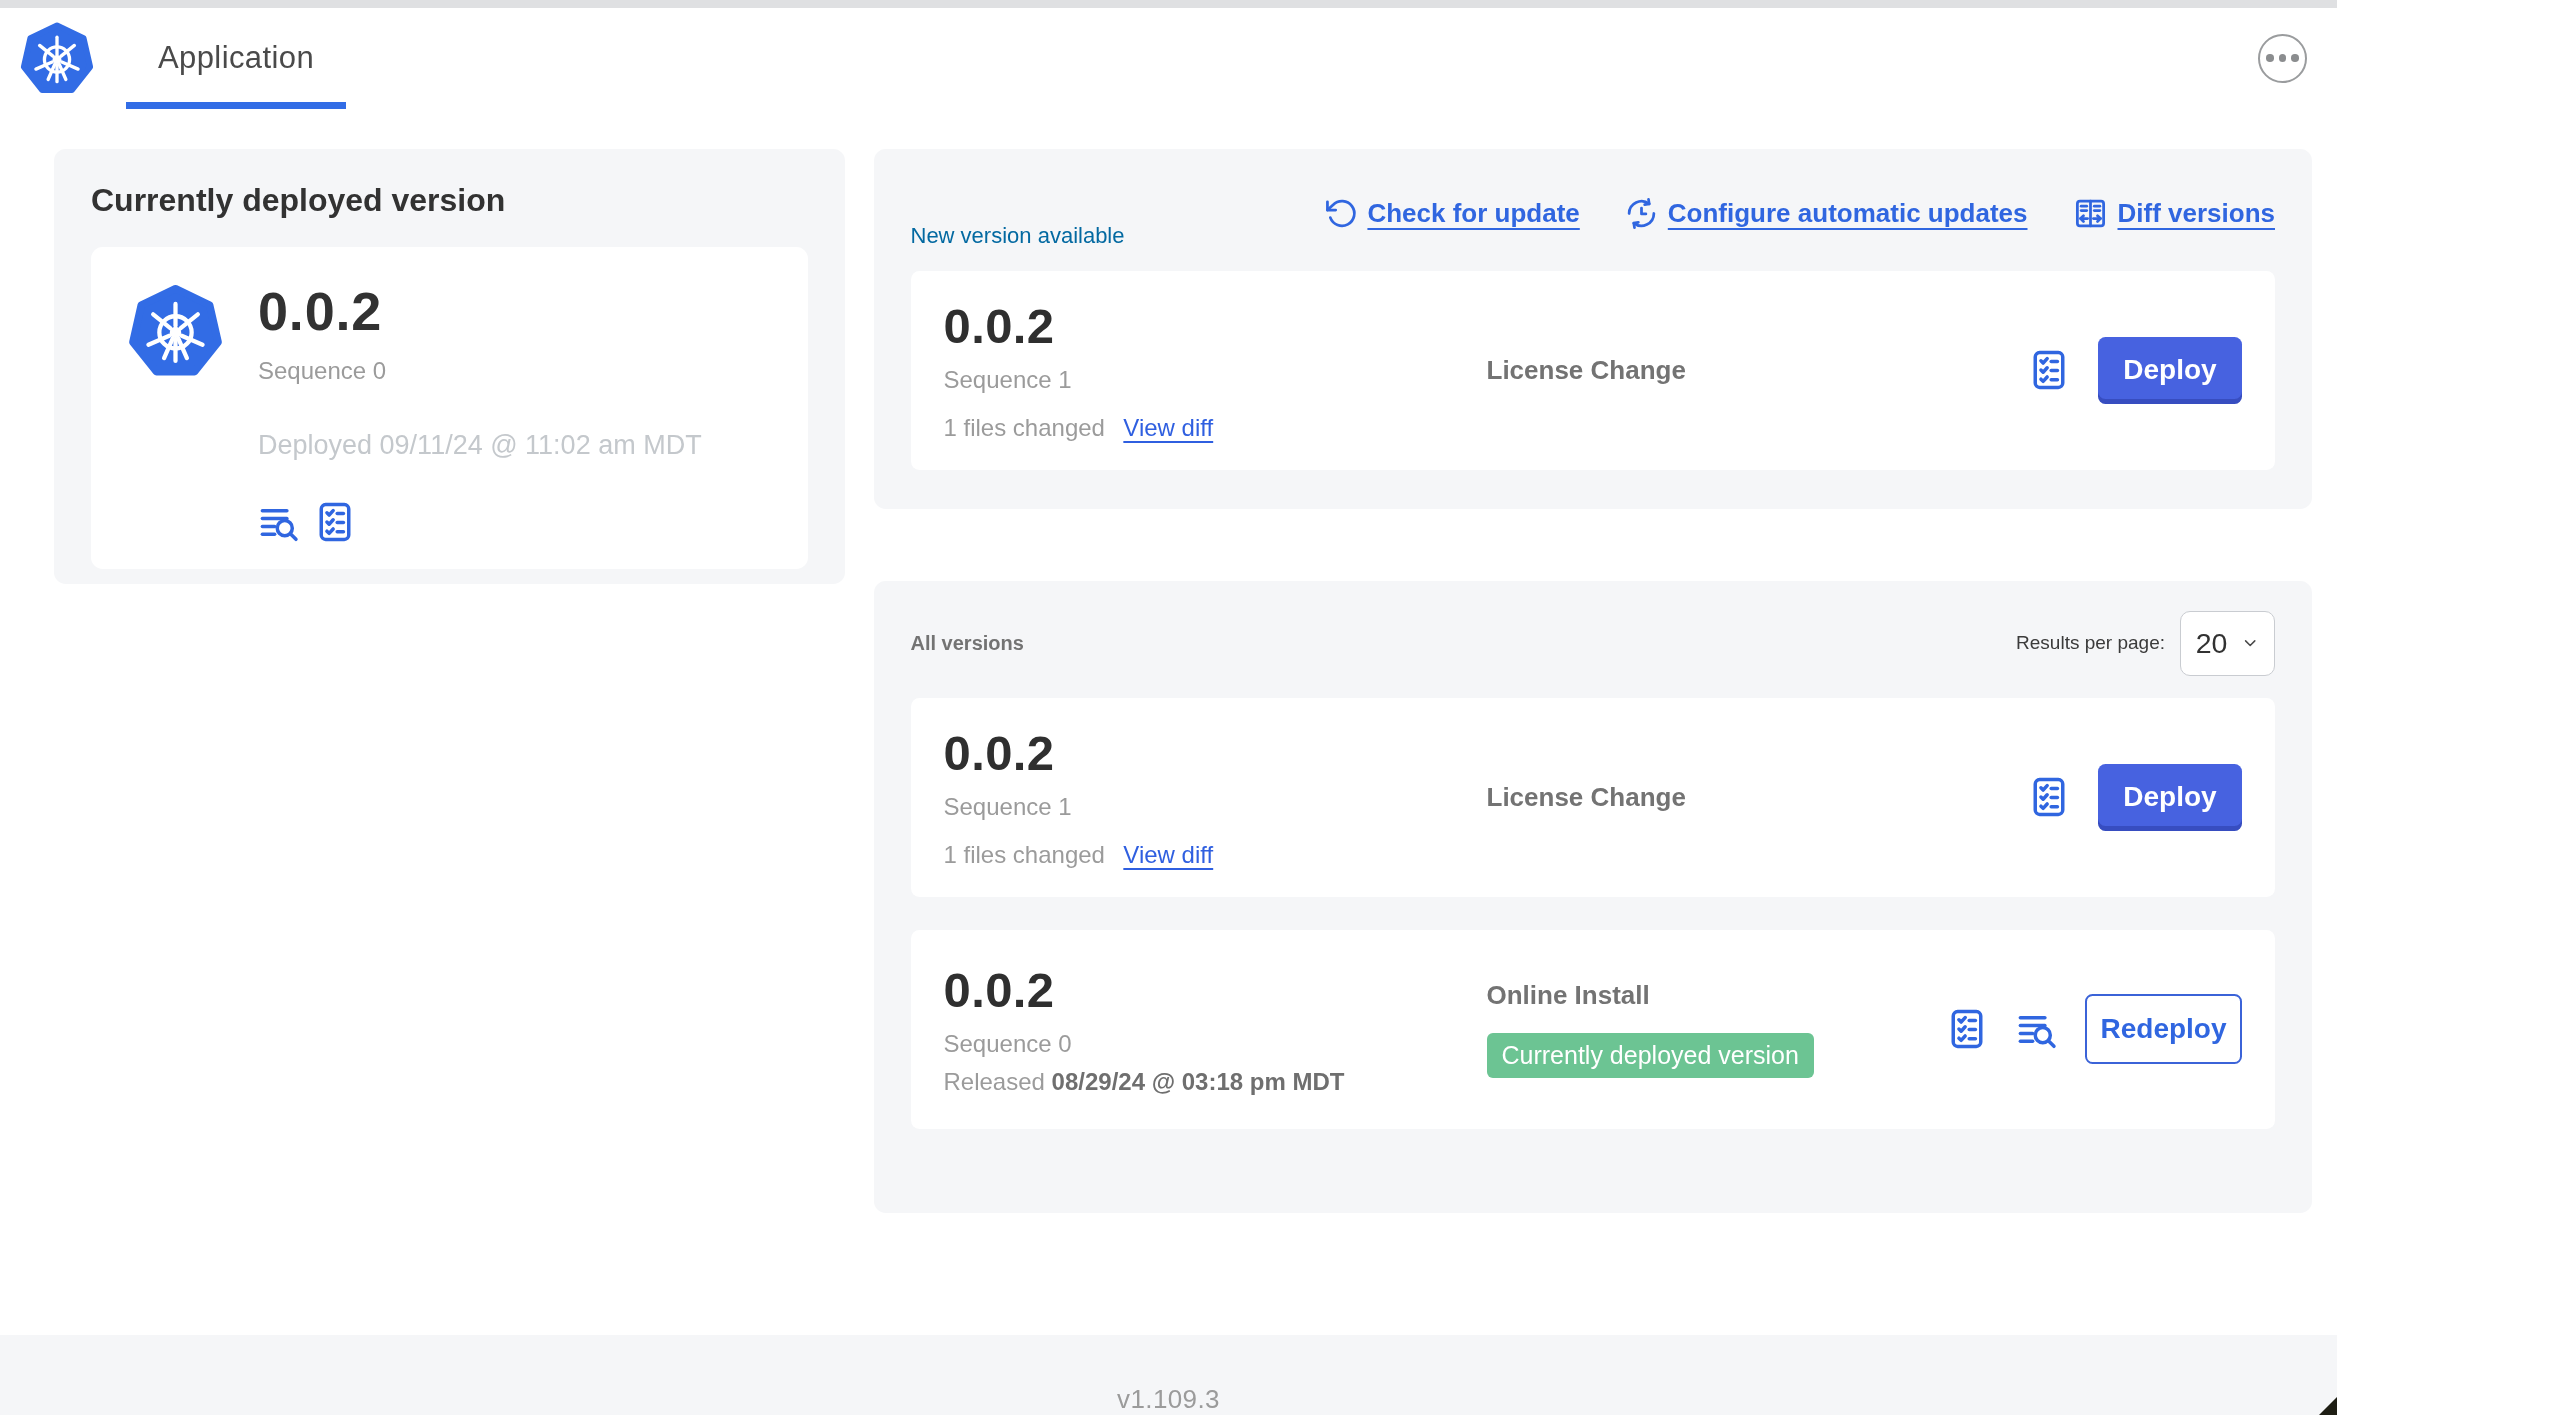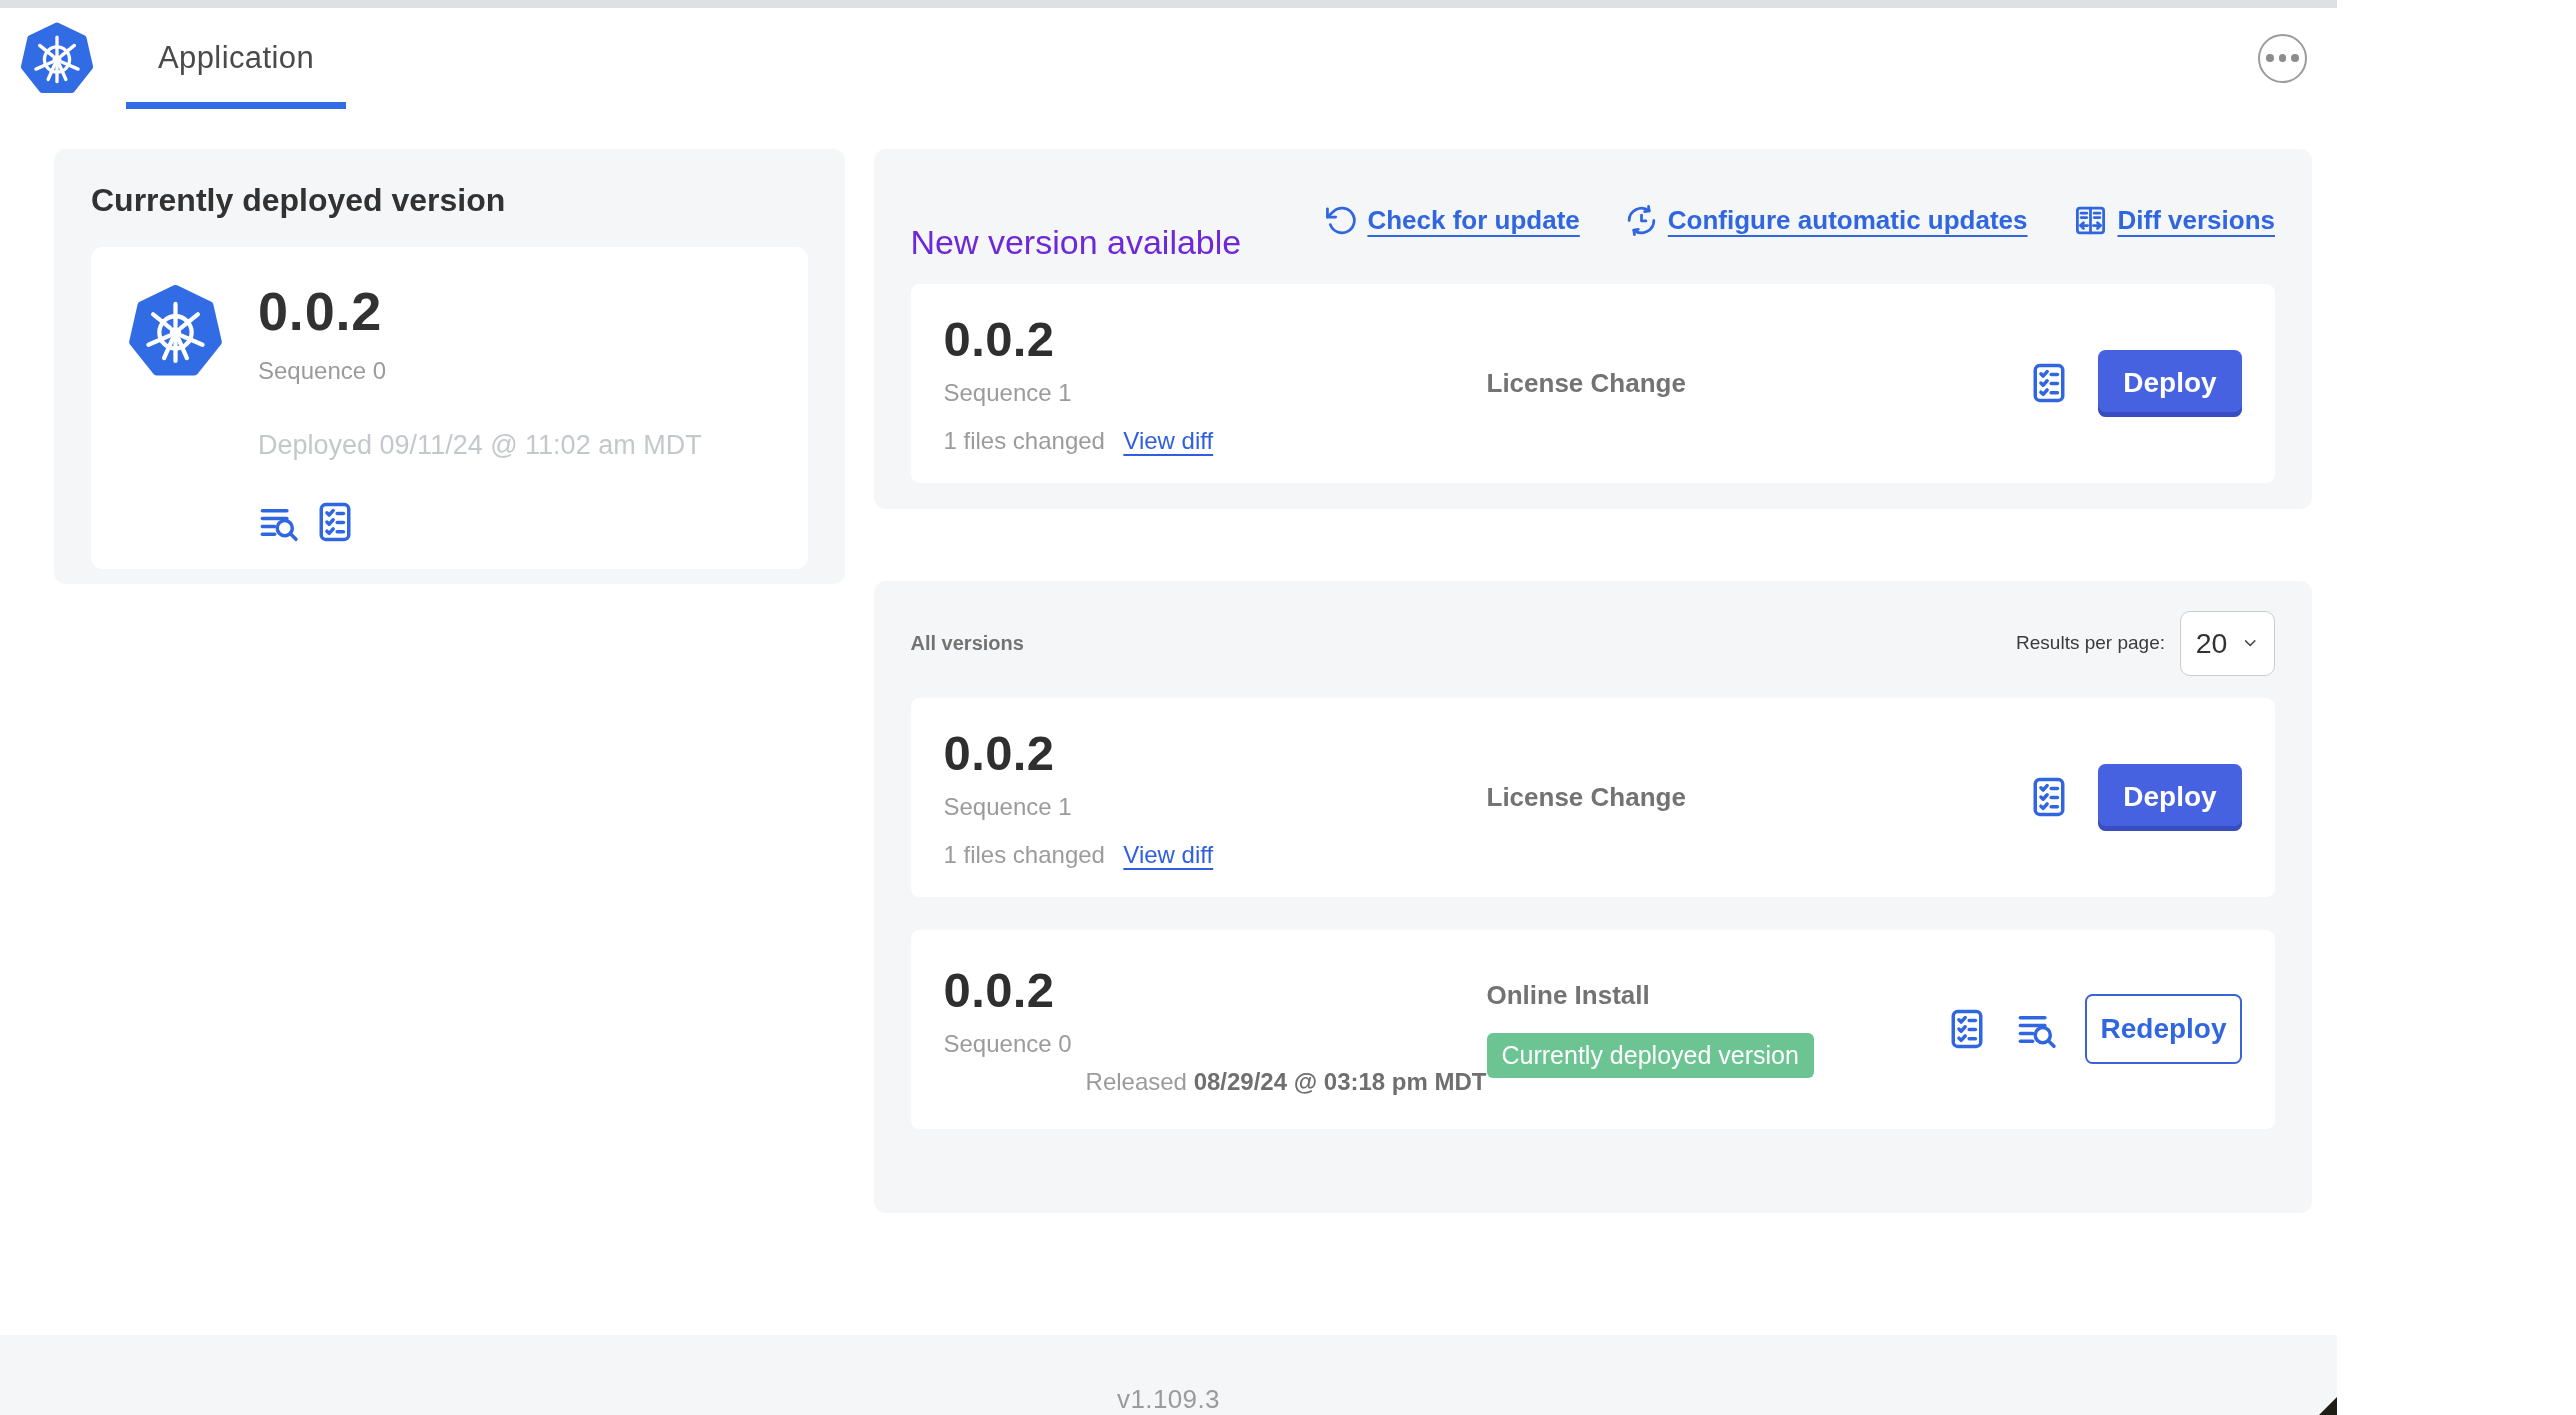--- a/index.html
+++ b/index.html
@@ -46,21 +46,21 @@
   .ver-deployed { margin-top:45px; font-size:27px; color:#c4c8cc; }
   .icon-row { margin-top:39px; display:flex; align-items:center; gap:13.4px; }
   .row-icon { color:#3066e0; cursor:pointer; display:flex; align-items:center; }
 
   
   .right-col { flex:1; display:flex; flex-direction:column; gap:72px; }
   .panel { padding:30px 37px; }
   .panel.new-version { height:360px; }
   .panel.all-versions { height:632px; }
   .panel-header { display:flex; align-items:center; }
-  .panel-title-muted { font-size:34px; color:#6d28d9;margin-top:44px; }
+  .panel-title-muted { font-size:22px; color:#0369a1;margin-top:44px; }
   .panel-title-dark { font-size:20px; font-weight:700; color:#737373; }
   .panel-actions { margin-left:auto; display:flex; align-items:center; gap:45px; }
   .action-link { display:flex; align-items:center; gap:10px; color:#3066e0; cursor:pointer; }
   .action-link .link-text { font-size:26px; font-weight:600; text-decoration:underline;
     text-underline-offset:5.9px; text-decoration-thickness:2.1px; }
 
   .rpp { margin-left:auto; display:flex; align-items:center; gap:15px; }
   .rpp-label { font-size:19px; color:#3b3b3b; }
   .rpp-select { width:95px; height:65px; background:#fff; border:1.7px solid #c9ccd1; border-radius:10px;
     display:flex; align-items:center; justify-content:center; gap:13.4px; cursor:pointer; }
@@ -69,21 +69,21 @@
 
   
   .version-row { background:#fff; border-radius:8.4px; height:199px; padding:25px 33px;
     display:flex; align-items:center; }
   .version-row.first { margin-top:22px; }
   .vr-left { width:543px; flex:none; display:flex; flex-direction:column; justify-content:center; }
   .vr-version { font-size:49px; font-weight:700; color:#2f2f2f; letter-spacing:0.4px; }
   .vr-seq { margin-top:11.7px; font-size:24px; color:#9b9b9b; }
   .vr-files { margin-top:20px; font-size:24px; color:#9b9b9b; display:flex; align-items:center; gap:18.4px; }
   .view-diff { color:#2f5fe0; cursor:pointer; text-decoration:underline; text-underline-offset:5px; text-decoration-thickness:2.1px; }
-  .vr-released { margin-top:10px; font-size:24px; color:#9b9b9b;text-align:right; }
+  .vr-released { margin-top:10px; font-size:24px; color:#9b9b9b; }
   .vr-released b { color:#6f6f6f; font-weight:700; }
   .vr-mid { flex:1; display:flex; flex-direction:column; justify-content:center; align-items:flex-start; }
   .vr-source { font-size:26px; font-weight:700; color:#737373; }
   .badge-green { margin-top:22px; background:#6cc493; color:#fff; font-size:25px; padding:8.4px 15px; border-radius:5.9px; }
   .vr-right { margin-left:auto; display:flex; align-items:center; gap:27px; }
   .btn { border-radius:7.5px; font-size:28px; font-weight:700; cursor:pointer; white-space:nowrap;
     display:flex; align-items:center; justify-content:center; font-family:"Liberation Sans", sans-serif; }
   .btn-primary { background:#4762e0; color:#fff; width:144px; height:67px; border:none;
     box-shadow: inset 0 -5px 0 rgba(15,25,110,.28); }
   .btn-outline { background:#fff; color:#3066e0; border:2.5px solid #3b63d8; width:157px; height:70px; }

